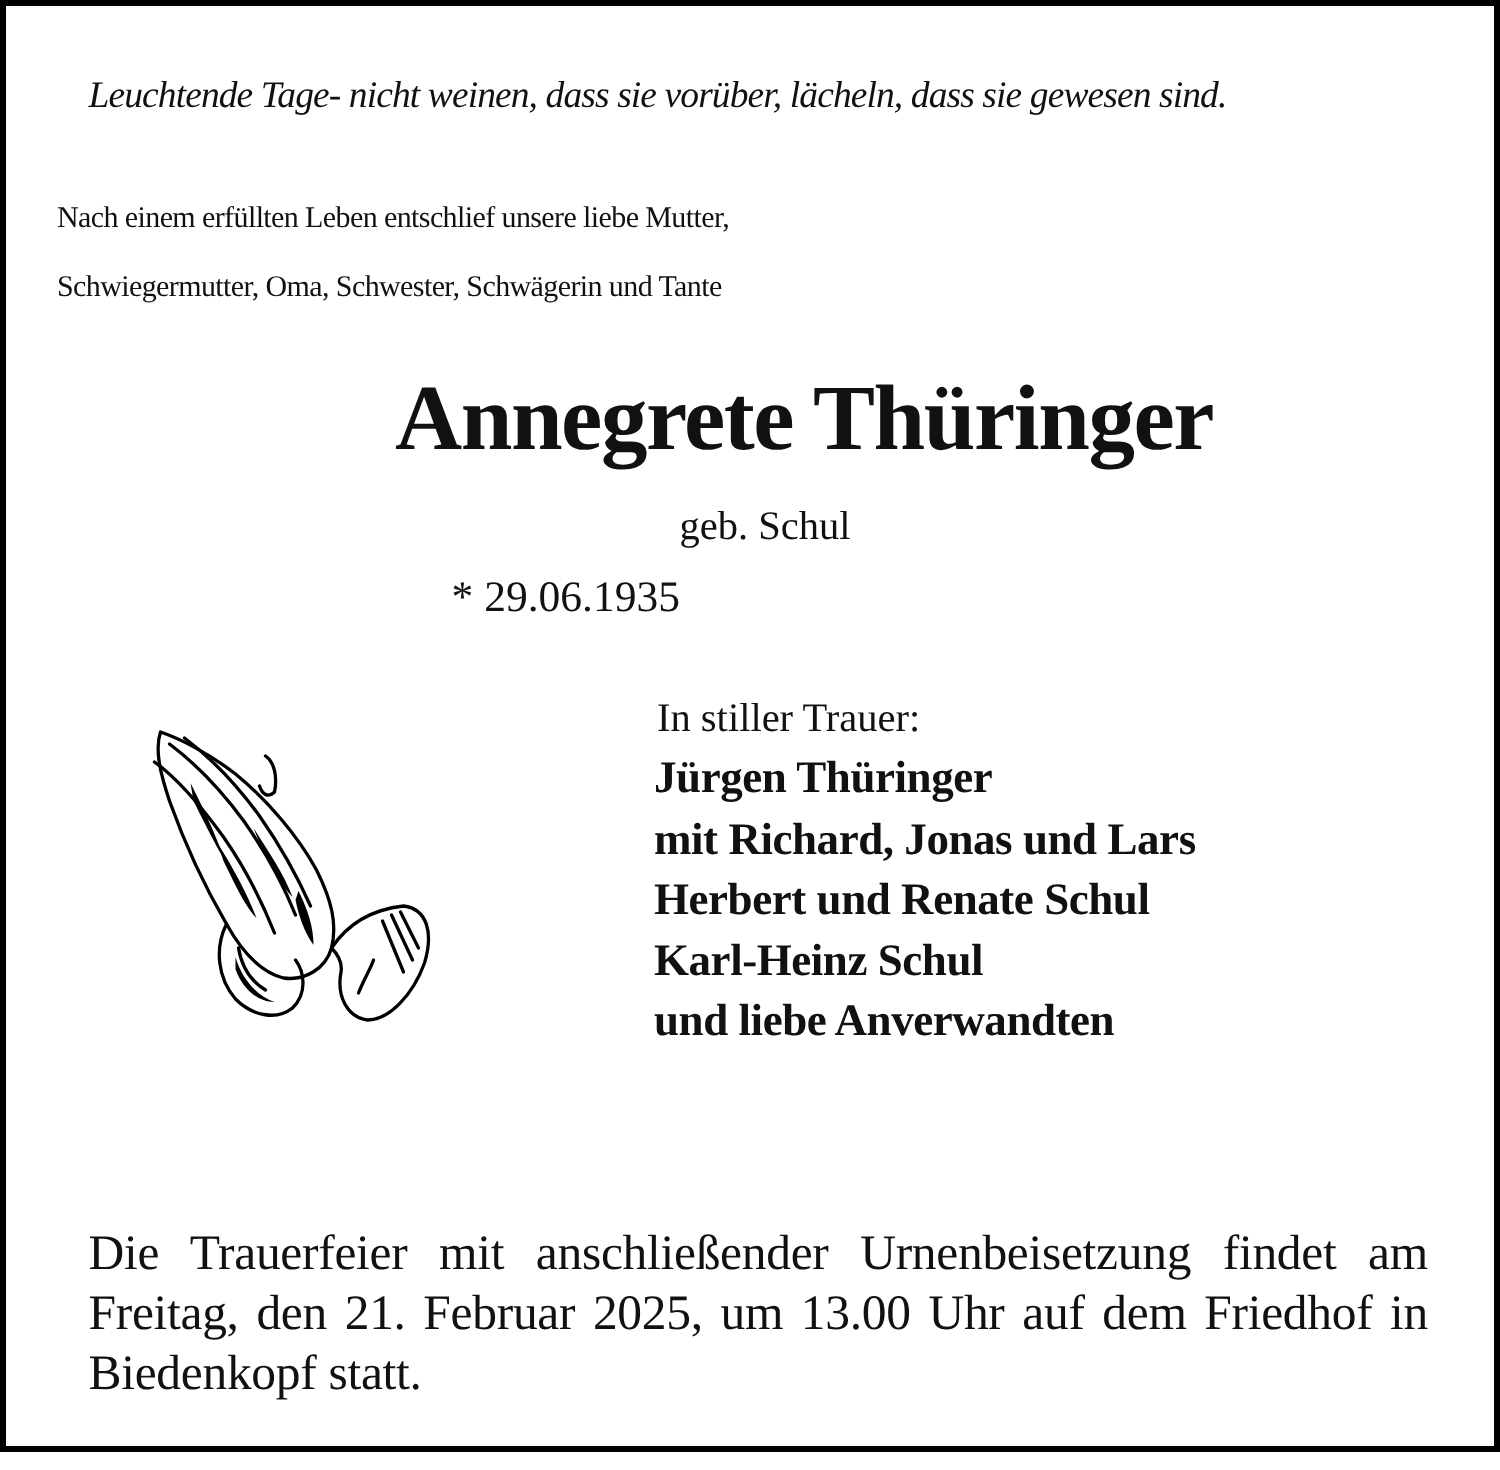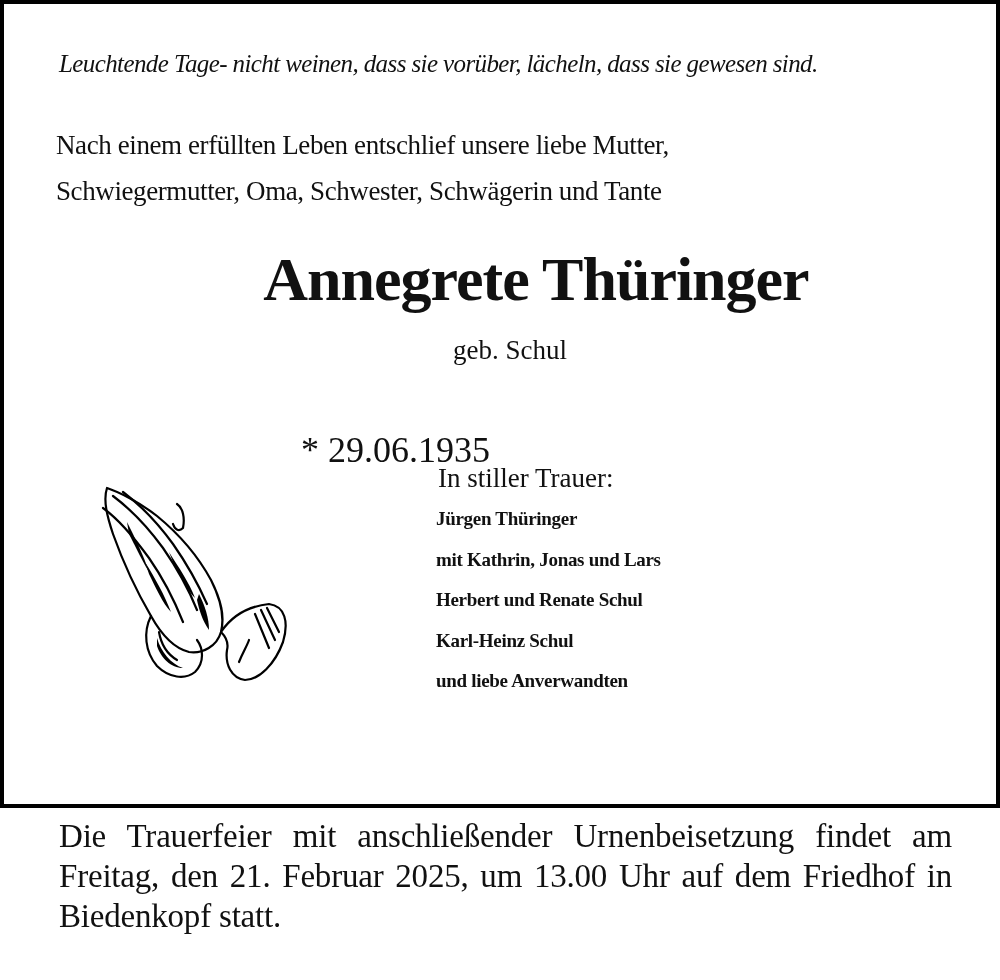--- a/index.html
+++ b/index.html
@@ -1,48 +1,48 @@
 <!DOCTYPE html>
 <html><head>
 <meta charset="utf-8">
 <style>
   html, body { margin:0; padding:0; background:#fff; }
   body { width:1000px; height:980px; overflow:hidden; }
   .frame {
-    position:absolute; left:0; top:0; width:1000px; height:808px;
+    position:absolute; left:0; top:0; width:1000px; height:968px;
     box-sizing:border-box; border:4px solid #000; background:#fff;
     font-family:"Liberation Serif","DejaVu Serif",serif; color:#111;
   }
   .motto {
     position:absolute; left:55px; top:46px; font-style:italic;
     font-size:25px; letter-spacing:-0.6px; white-space:nowrap;
   }
   .intro {
-    position:absolute; left:52px; top:118px; font-size:27px; line-height:46px;
+    position:absolute; left:34px; top:118px; font-size:20px; line-height:46px;
     letter-spacing:-0.4px; white-space:nowrap;
   }
   .name {
     position:absolute; left:0; width:1000px; top:240px; text-align:center;
     font-size:62px; font-weight:bold; letter-spacing:-1px; padding-left:64px; box-sizing:border-box;
   }
   .maiden {
     position:absolute; left:0; width:1000px; top:331px; text-align:center;
     font-size:27px; padding-left:12px; box-sizing:border-box;
   }
   .dates {
-    position:absolute; top:378px; font-size:36px; white-space:nowrap;margin-top:47px;
+    position:absolute; top:378px; font-size:29px; white-space:nowrap;
   }
   .born { left:297px; }
   .died { left:536px; }
   .hands { position:absolute; left:95px; top:478px; width:195px; height:205px; }
   .mourn-head {
     position:absolute; left:434px; top:459px; font-size:27px;
   }
   .mourners {
-    position:absolute; left:432px; top:495px; font-size:19px; font-weight:bold;
+    position:absolute; left:432px; top:495px; font-size:30px; font-weight:bold;
     line-height:40.5px; letter-spacing:-0.3px; white-space:nowrap;
   }
   .mourners div { margin:0; }
   .service {
     position:absolute; left:55px; top:812px; width:893px; font-size:33px;
     line-height:40px; text-align:justify; letter-spacing:-0.2px;
   }
 </style>
 </head>
 <body>
@@ -84,20 +84,20 @@
       <path d="M46 80 C56 96 66 114 72 130 C64 122 56 104 50 92 Z"></path>
       <path d="M70 70 C80 86 90 100 96 116 C88 108 80 92 74 80 Z"></path>
       <path d="M100 112 C106 124 110 136 110 148 C104 140 100 128 98 118 Z"></path>
       <path d="M58 156 C62 170 72 182 84 186 C72 186 62 176 58 164 Z"></path>
     </g>
   </svg>
 
   <div class="mourn-head">In stiller Trauer:</div>
   <div class="mourners">
     <div>Jürgen Thüringer</div>
-    <div>mit Kathrin, Jonas und Lars</div>
+    <div>mit Richard, Jonas und Lars</div>
     <div>Herbert und Renate Schul</div>
     <div>Karl-Heinz Schul</div>
     <div>und liebe Anverwandten</div>
   </div>
 
   <div class="service">Die Trauerfeier mit anschließender Urnenbeisetzung findet am Freitag, den 21. Februar 2025, um 13.00 Uhr auf dem Friedhof in Biedenkopf statt.</div>
 </div>
 
 </body></html>

